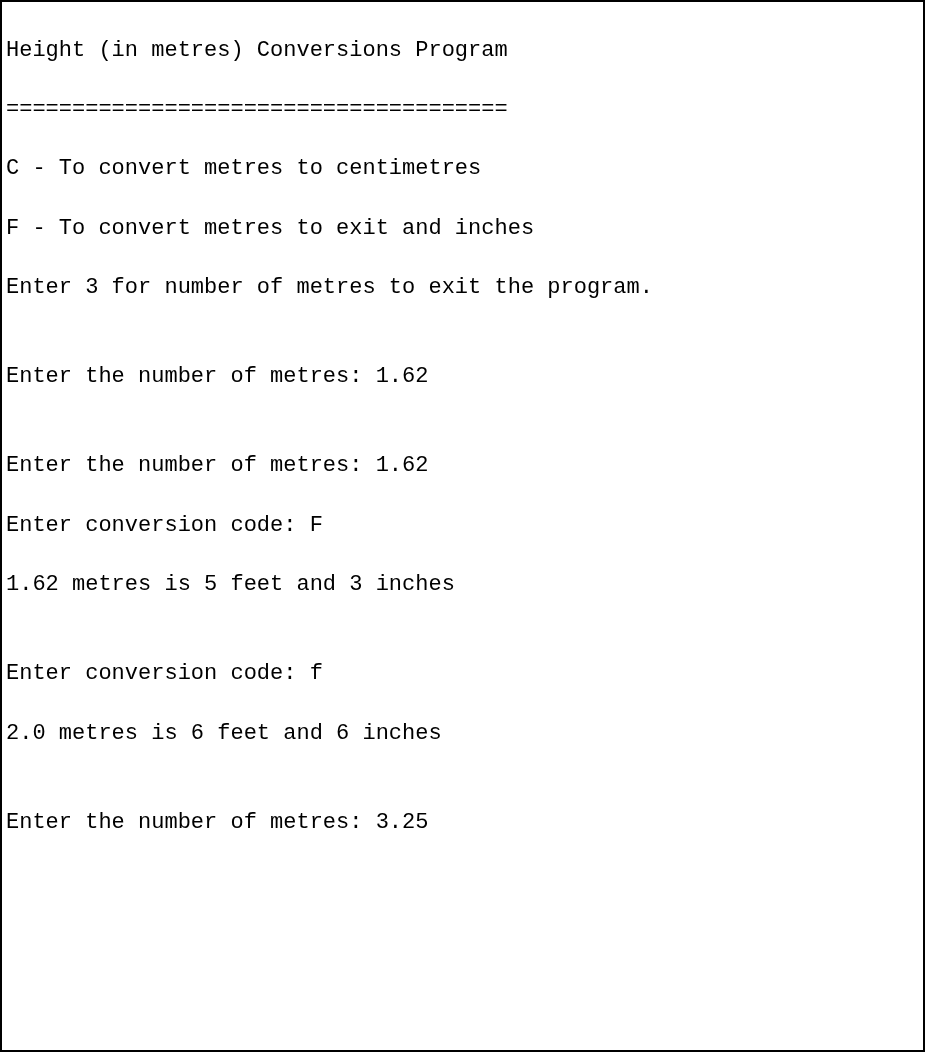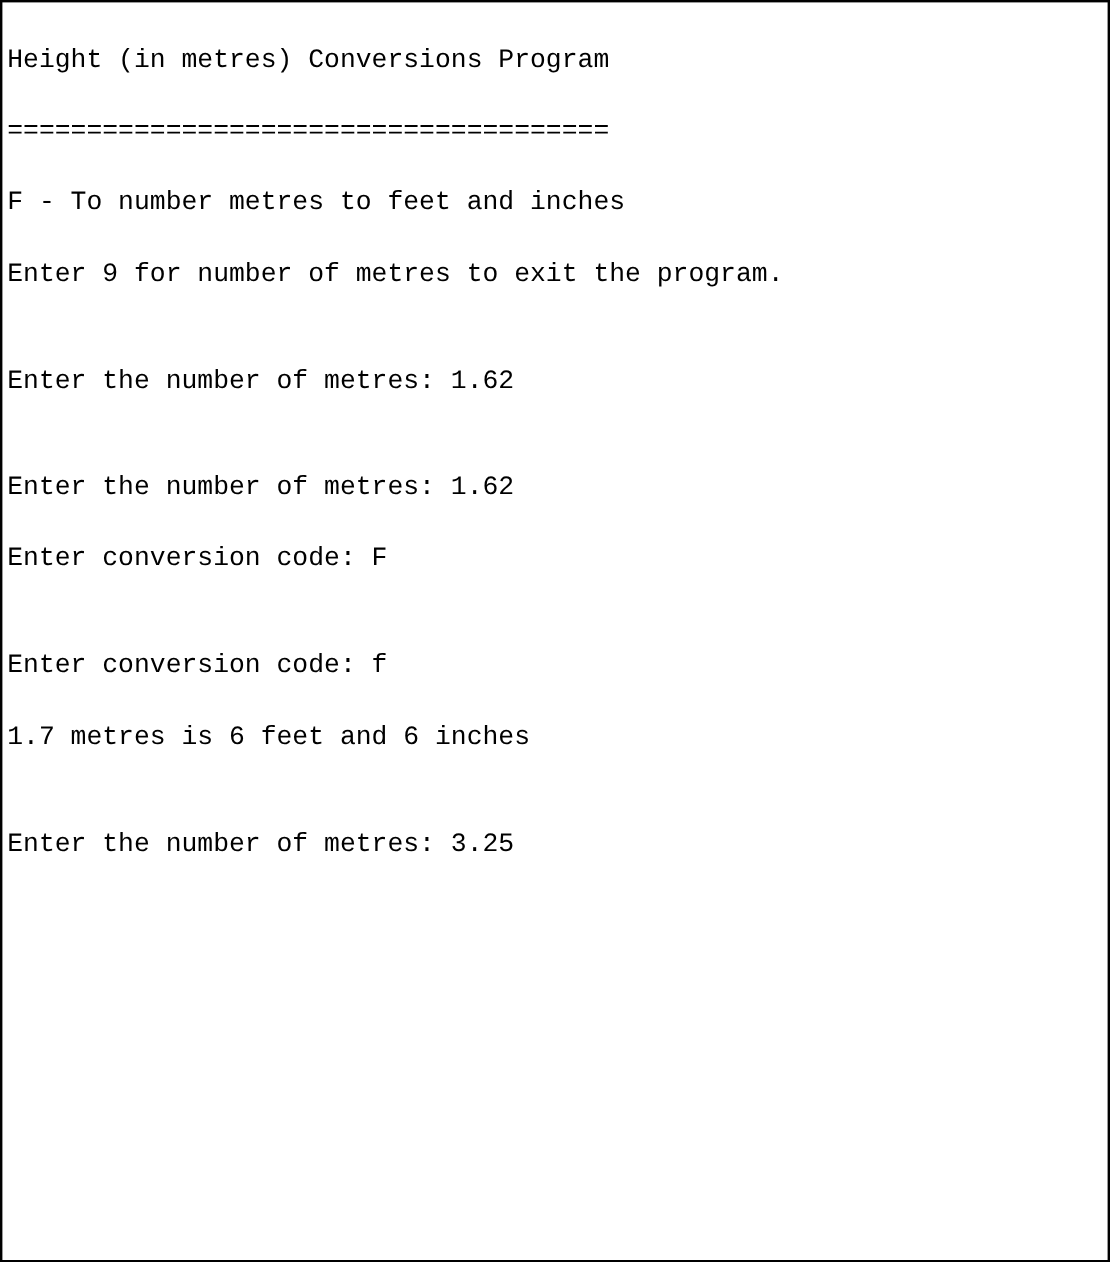--- a/index.html
+++ b/index.html
@@ -28,30 +28,32 @@
       display: block;
       white-space: pre;
     }
   </style>
 </head>
 <body>
 
 <div class="terminal">
 <span class="line">Height (in metres) Conversions Program</span>
 <span class="line">======================================</span>
-<span class="line">F - To number metres to feet and inches</span>
-<span class="line">Enter 9 for number of metres to exit the program.</span>
+<span class="line">C - To convert metres to centimetres</span>
+<span class="line">F - To convert metres to exit and inches</span>
+<span class="line">Enter 3 for number of metres to exit the program.</span>
 <span class="line"></span>
 <span class="line">Enter the number of metres: 1.62</span>
 <span class="line"></span>
 <span class="line">Enter the number of metres: 1.62</span>
 <span class="line">Enter conversion code: F</span>
+<span class="line">1.62 metres is 5 feet and 3 inches</span>
 <span class="line"></span>
 <span class="line">Enter conversion code: f</span>
-<span class="line">1.7 metres is 6 feet and 6 inches</span>
+<span class="line">2.0 metres is 6 feet and 6 inches</span>
 <span class="line"></span>
 <span class="line">Enter the number of metres: 3.25</span>
 
 
 <span class="line"></span>
 
 
 
 <span class="line"></span>
 

